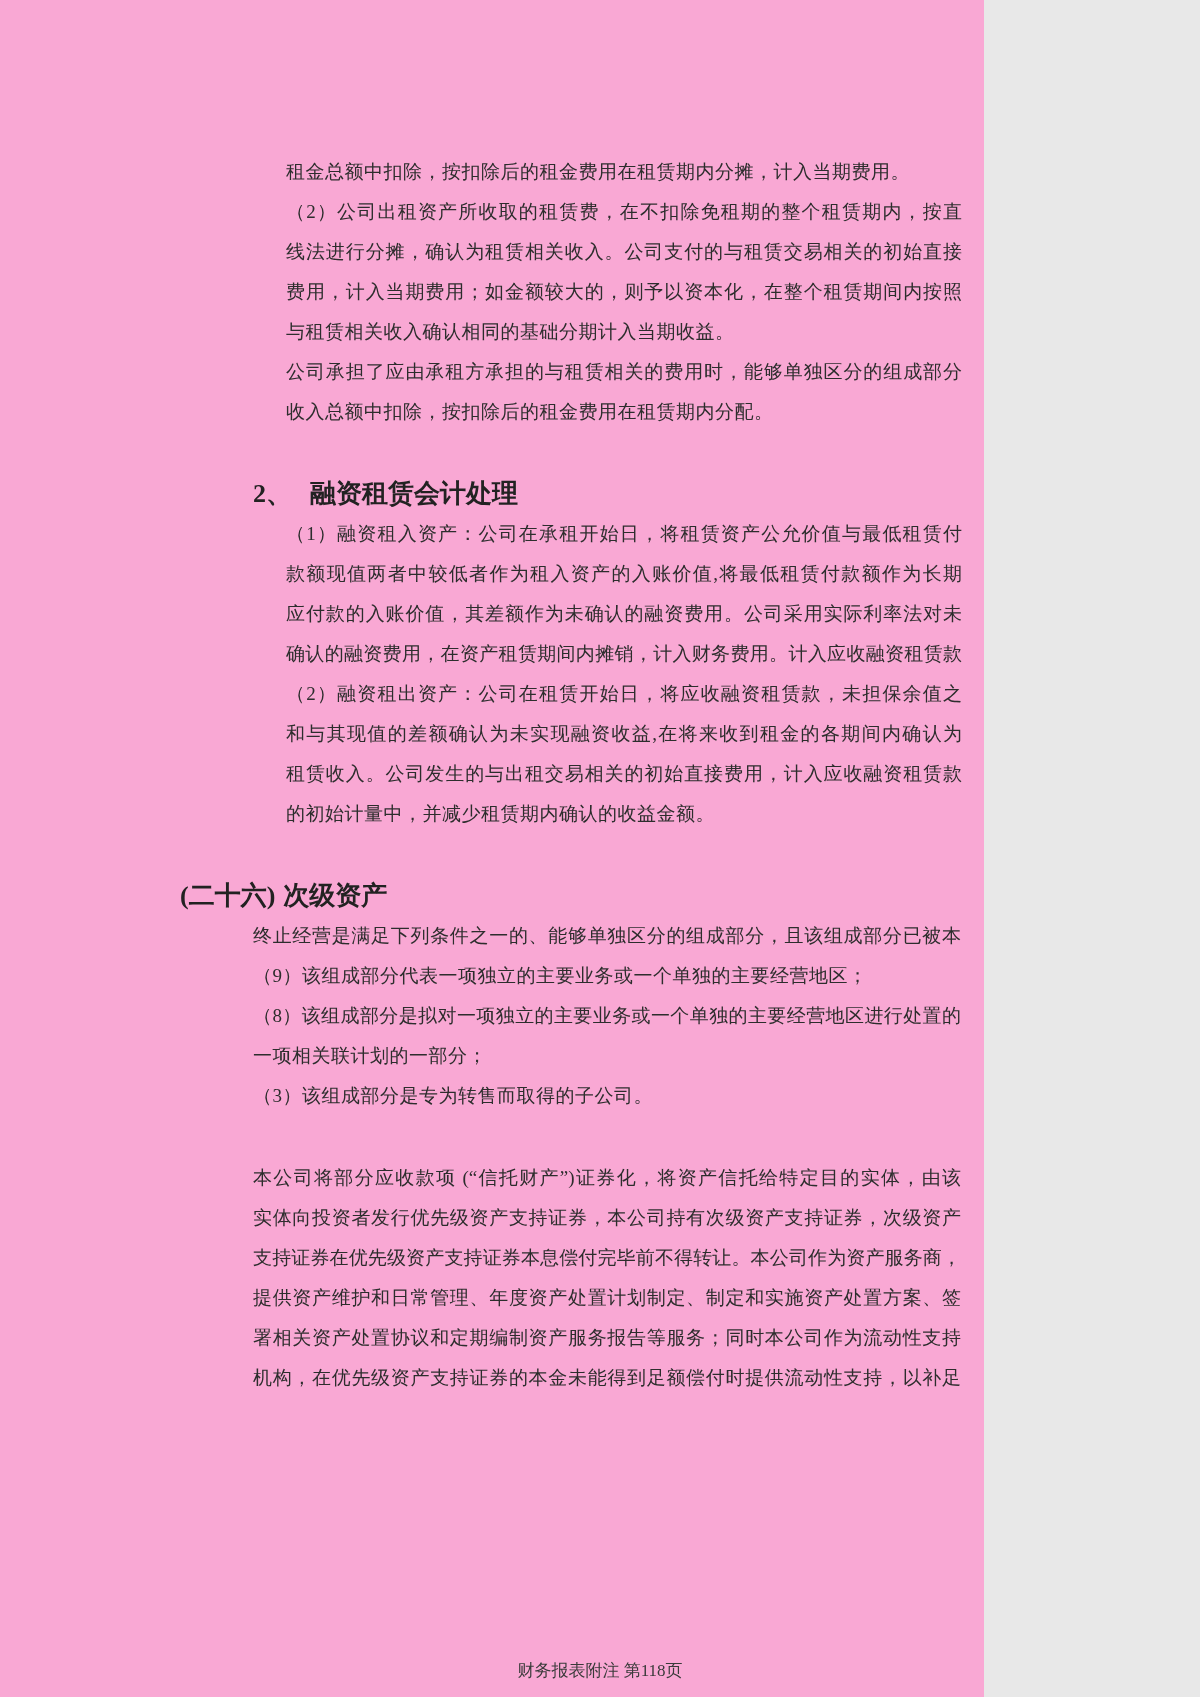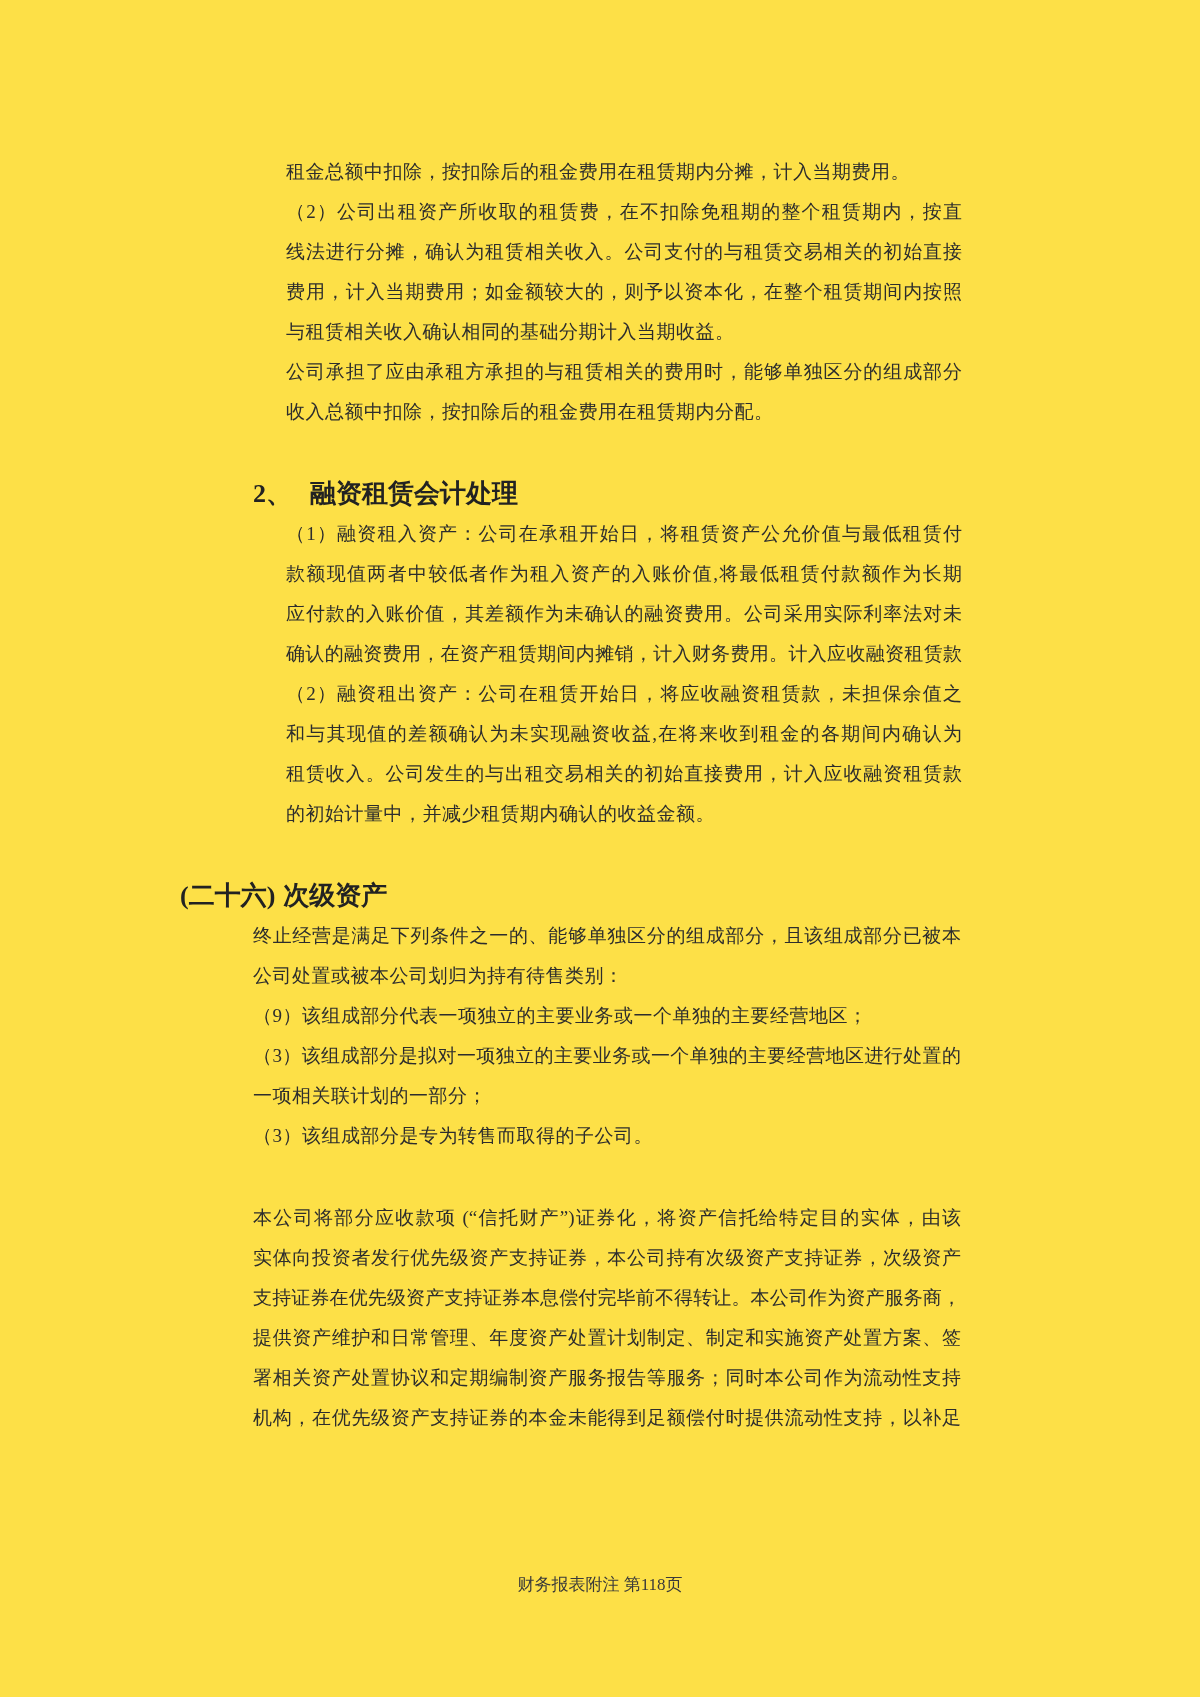--- a/index.html
+++ b/index.html
@@ -3,22 +3,22 @@
 <meta charset="utf-8">
 <style>
   html, body { margin: 0; padding: 0; }
   body {
     width: 1200px; height: 1697px;
     background: #e8e8e8;
     font-family: "Liberation Serif", "DejaVu Serif", serif;
   }
   .page {
     position: relative;
-    width: 1200px; height: 1697px;
-    background: #fde047;
+    width: 984px; height: 1697px;
+    background: #f9a8d4;
     color: #2d2d2d;
     overflow: hidden;
   }
   .content {
     position: absolute;
     top: 152px; left: 0;
     width: 1200px;
   }
   .section + .section { margin-top: 42px; }
 
@@ -53,21 +53,21 @@
   .line.fill {
     white-space: normal;
     text-align: justify;
     text-align-last: justify;
     text-justify: inter-character;
     letter-spacing: 0;
   }
 
   .page-footer {
     position: absolute;
-    top: 1565px; left: 0;
+    top: 1651px; left: 0;
     width: 1200px;
     text-align: center;
     font-size: 17px;
     line-height: 40px;
     color: #3a3a3a;
   }
 </style>
 </head>
 <body>
 
@@ -94,23 +94,22 @@
           <div class="line fill">（2）融资租出资产：公司在租赁开始日，将应收融资租赁款，未担保余值之</div>
           <div class="line fill">和与其现值的差额确认为未实现融资收益,在将来收到租金的各期间内确认为</div>
           <div class="line fill">租赁收入。公司发生的与出租交易相关的初始直接费用，计入应收融资租赁款</div>
           <div class="line">的初始计量中，并减少租赁期内确认的收益金额。</div>
         </div>
       </section>
       <section class="section">
         <div class="heading heading-labeled"><span class="heading-label">(二十六)</span><span class="heading-title">次级资产</span></div>
         <div class="body indent-normal">
           <div class="line fill">终止经营是满足下列条件之一的、能够单独区分的组成部分，且该组成部分已被本</div>
-          <div class="line">公司处置或被本公司划归为持有待售类别：</div>
           <div class="line">（9）该组成部分代表一项独立的主要业务或一个单独的主要经营地区；</div>
-          <div class="line fill">（3）该组成部分是拟对一项独立的主要业务或一个单独的主要经营地区进行处置的</div>
+          <div class="line fill">（8）该组成部分是拟对一项独立的主要业务或一个单独的主要经营地区进行处置的</div>
           <div class="line">一项相关联计划的一部分；</div>
           <div class="line">（3）该组成部分是专为转售而取得的子公司。</div>
         </div>
       </section>
       <section class="section">
         <div class="body indent-normal">
           <div class="line fill">本公司将部分应收款项 (“信托财产”)证券化，将资产信托给特定目的实体，由该</div>
           <div class="line fill">实体向投资者发行优先级资产支持证券，本公司持有次级资产支持证券，次级资产</div>
           <div class="line fill">支持证券在优先级资产支持证券本息偿付完毕前不得转让。本公司作为资产服务商，</div>
           <div class="line fill">提供资产维护和日常管理、年度资产处置计划制定、制定和实施资产处置方案、签</div>

